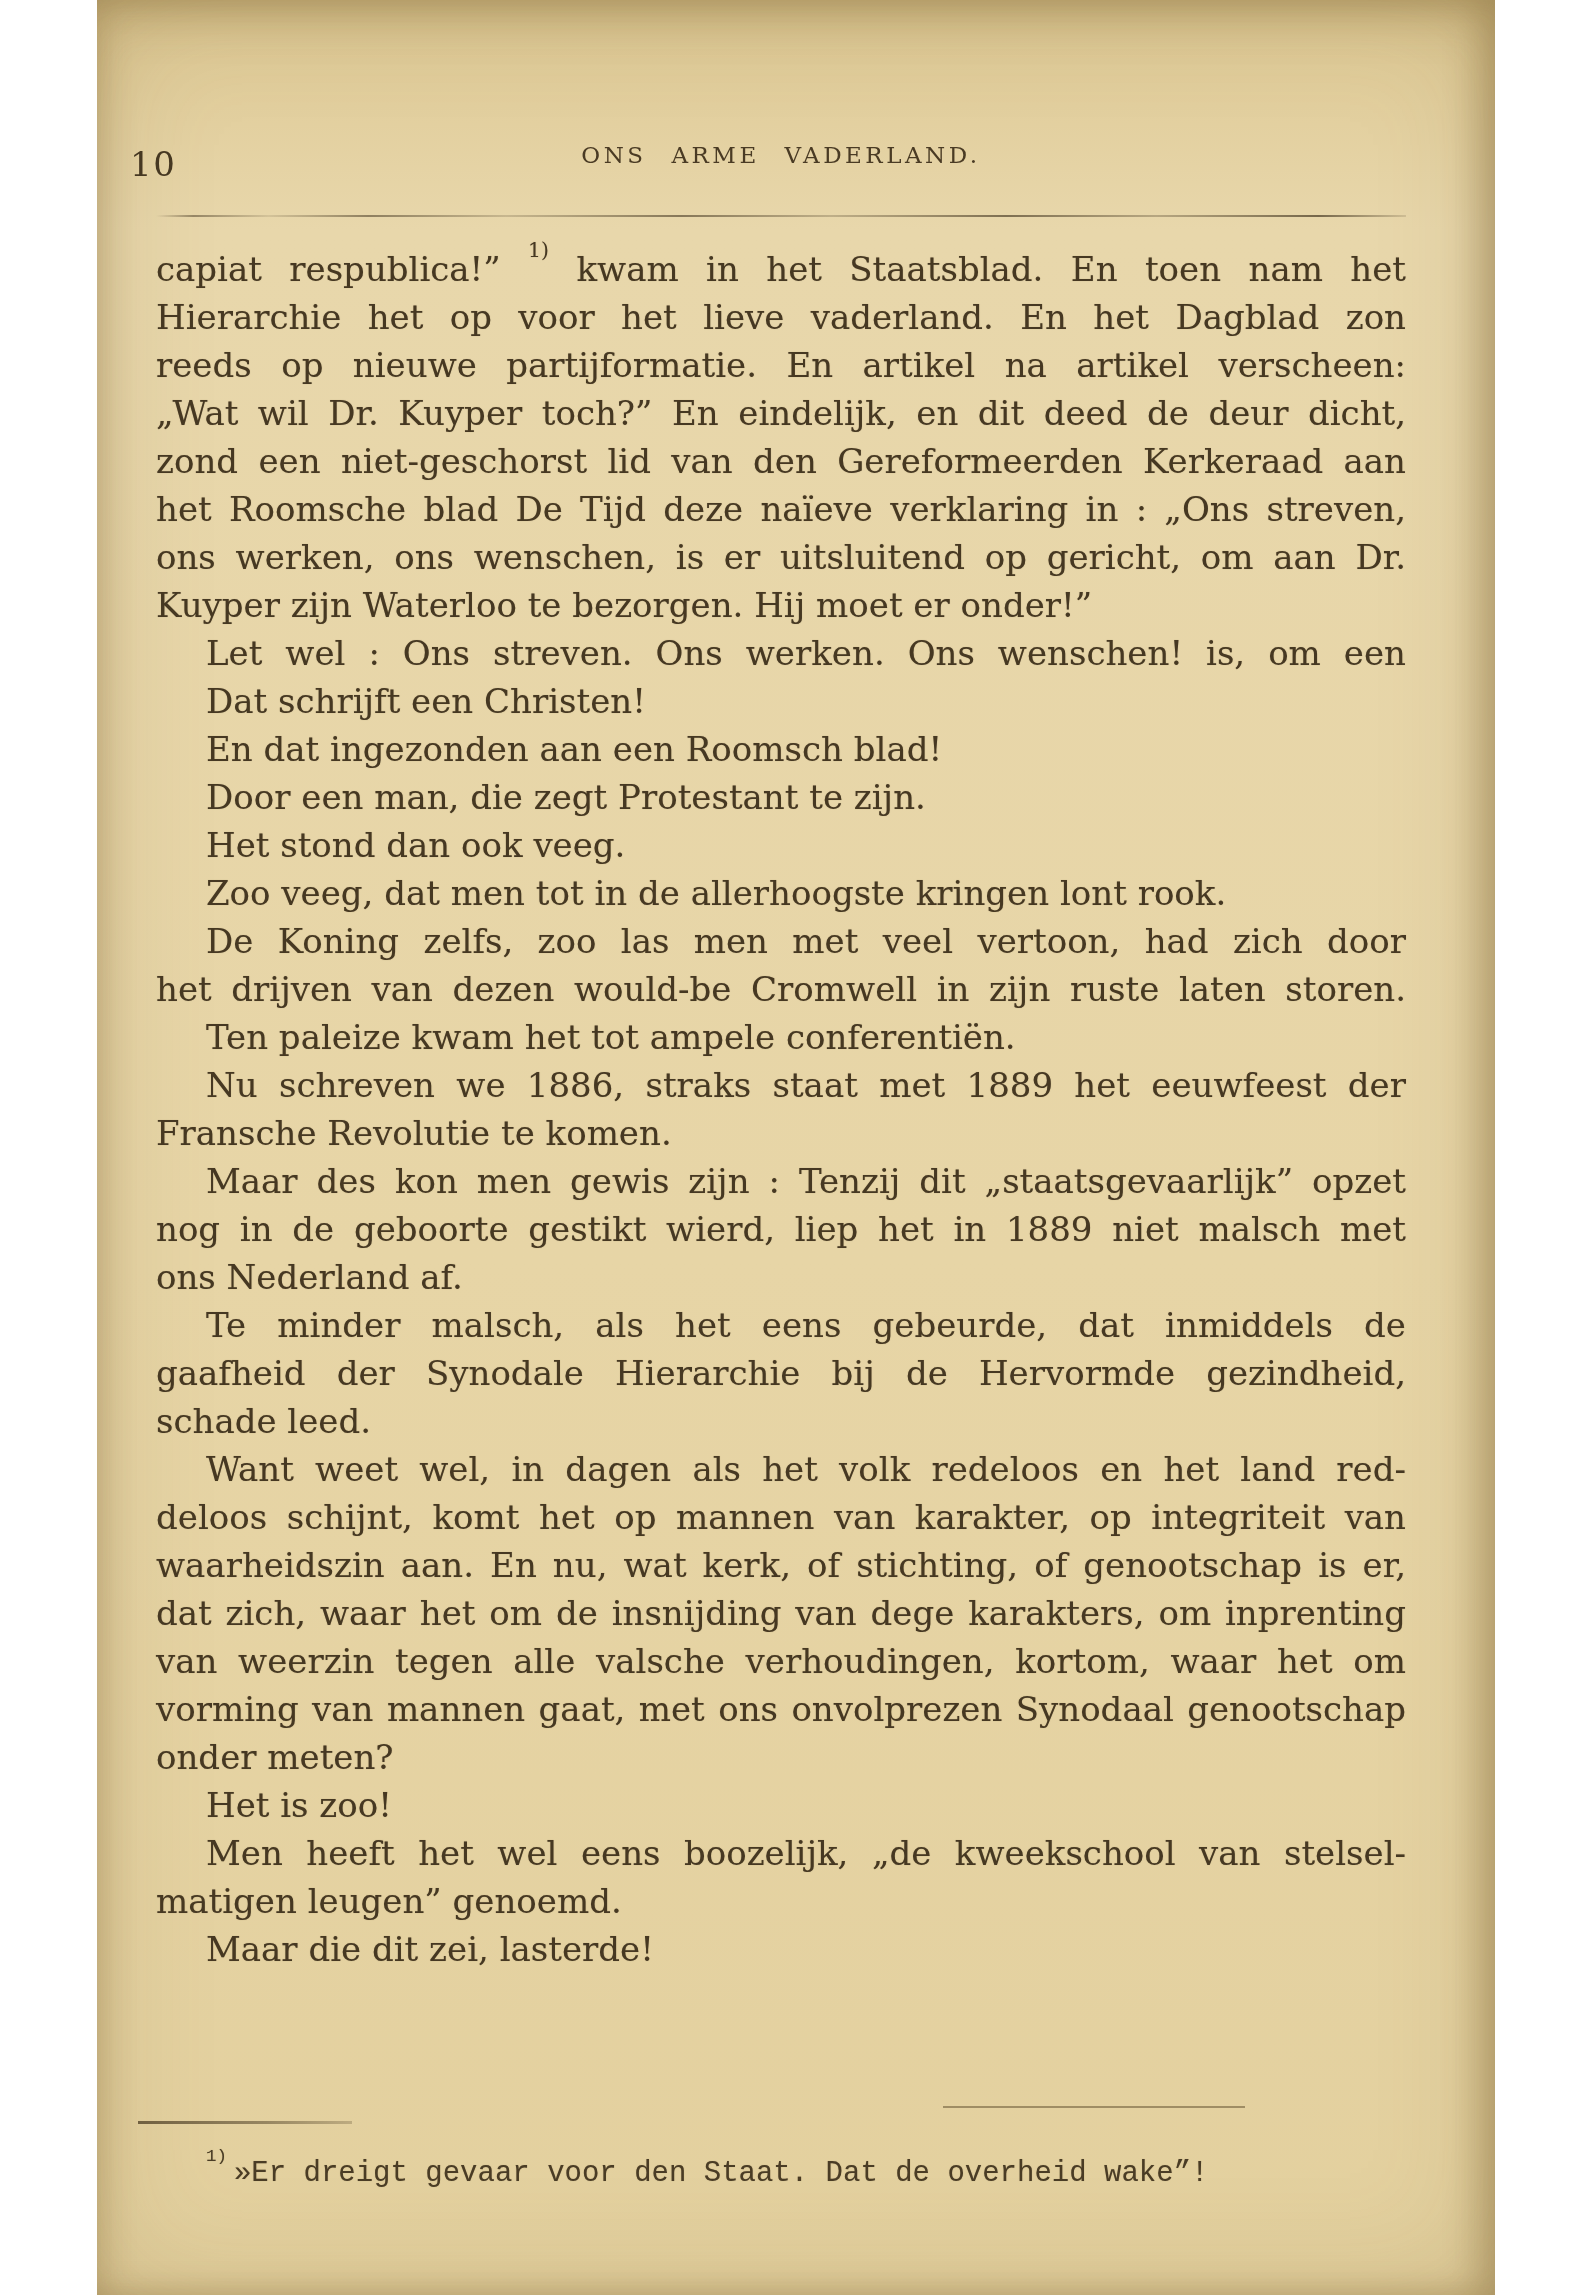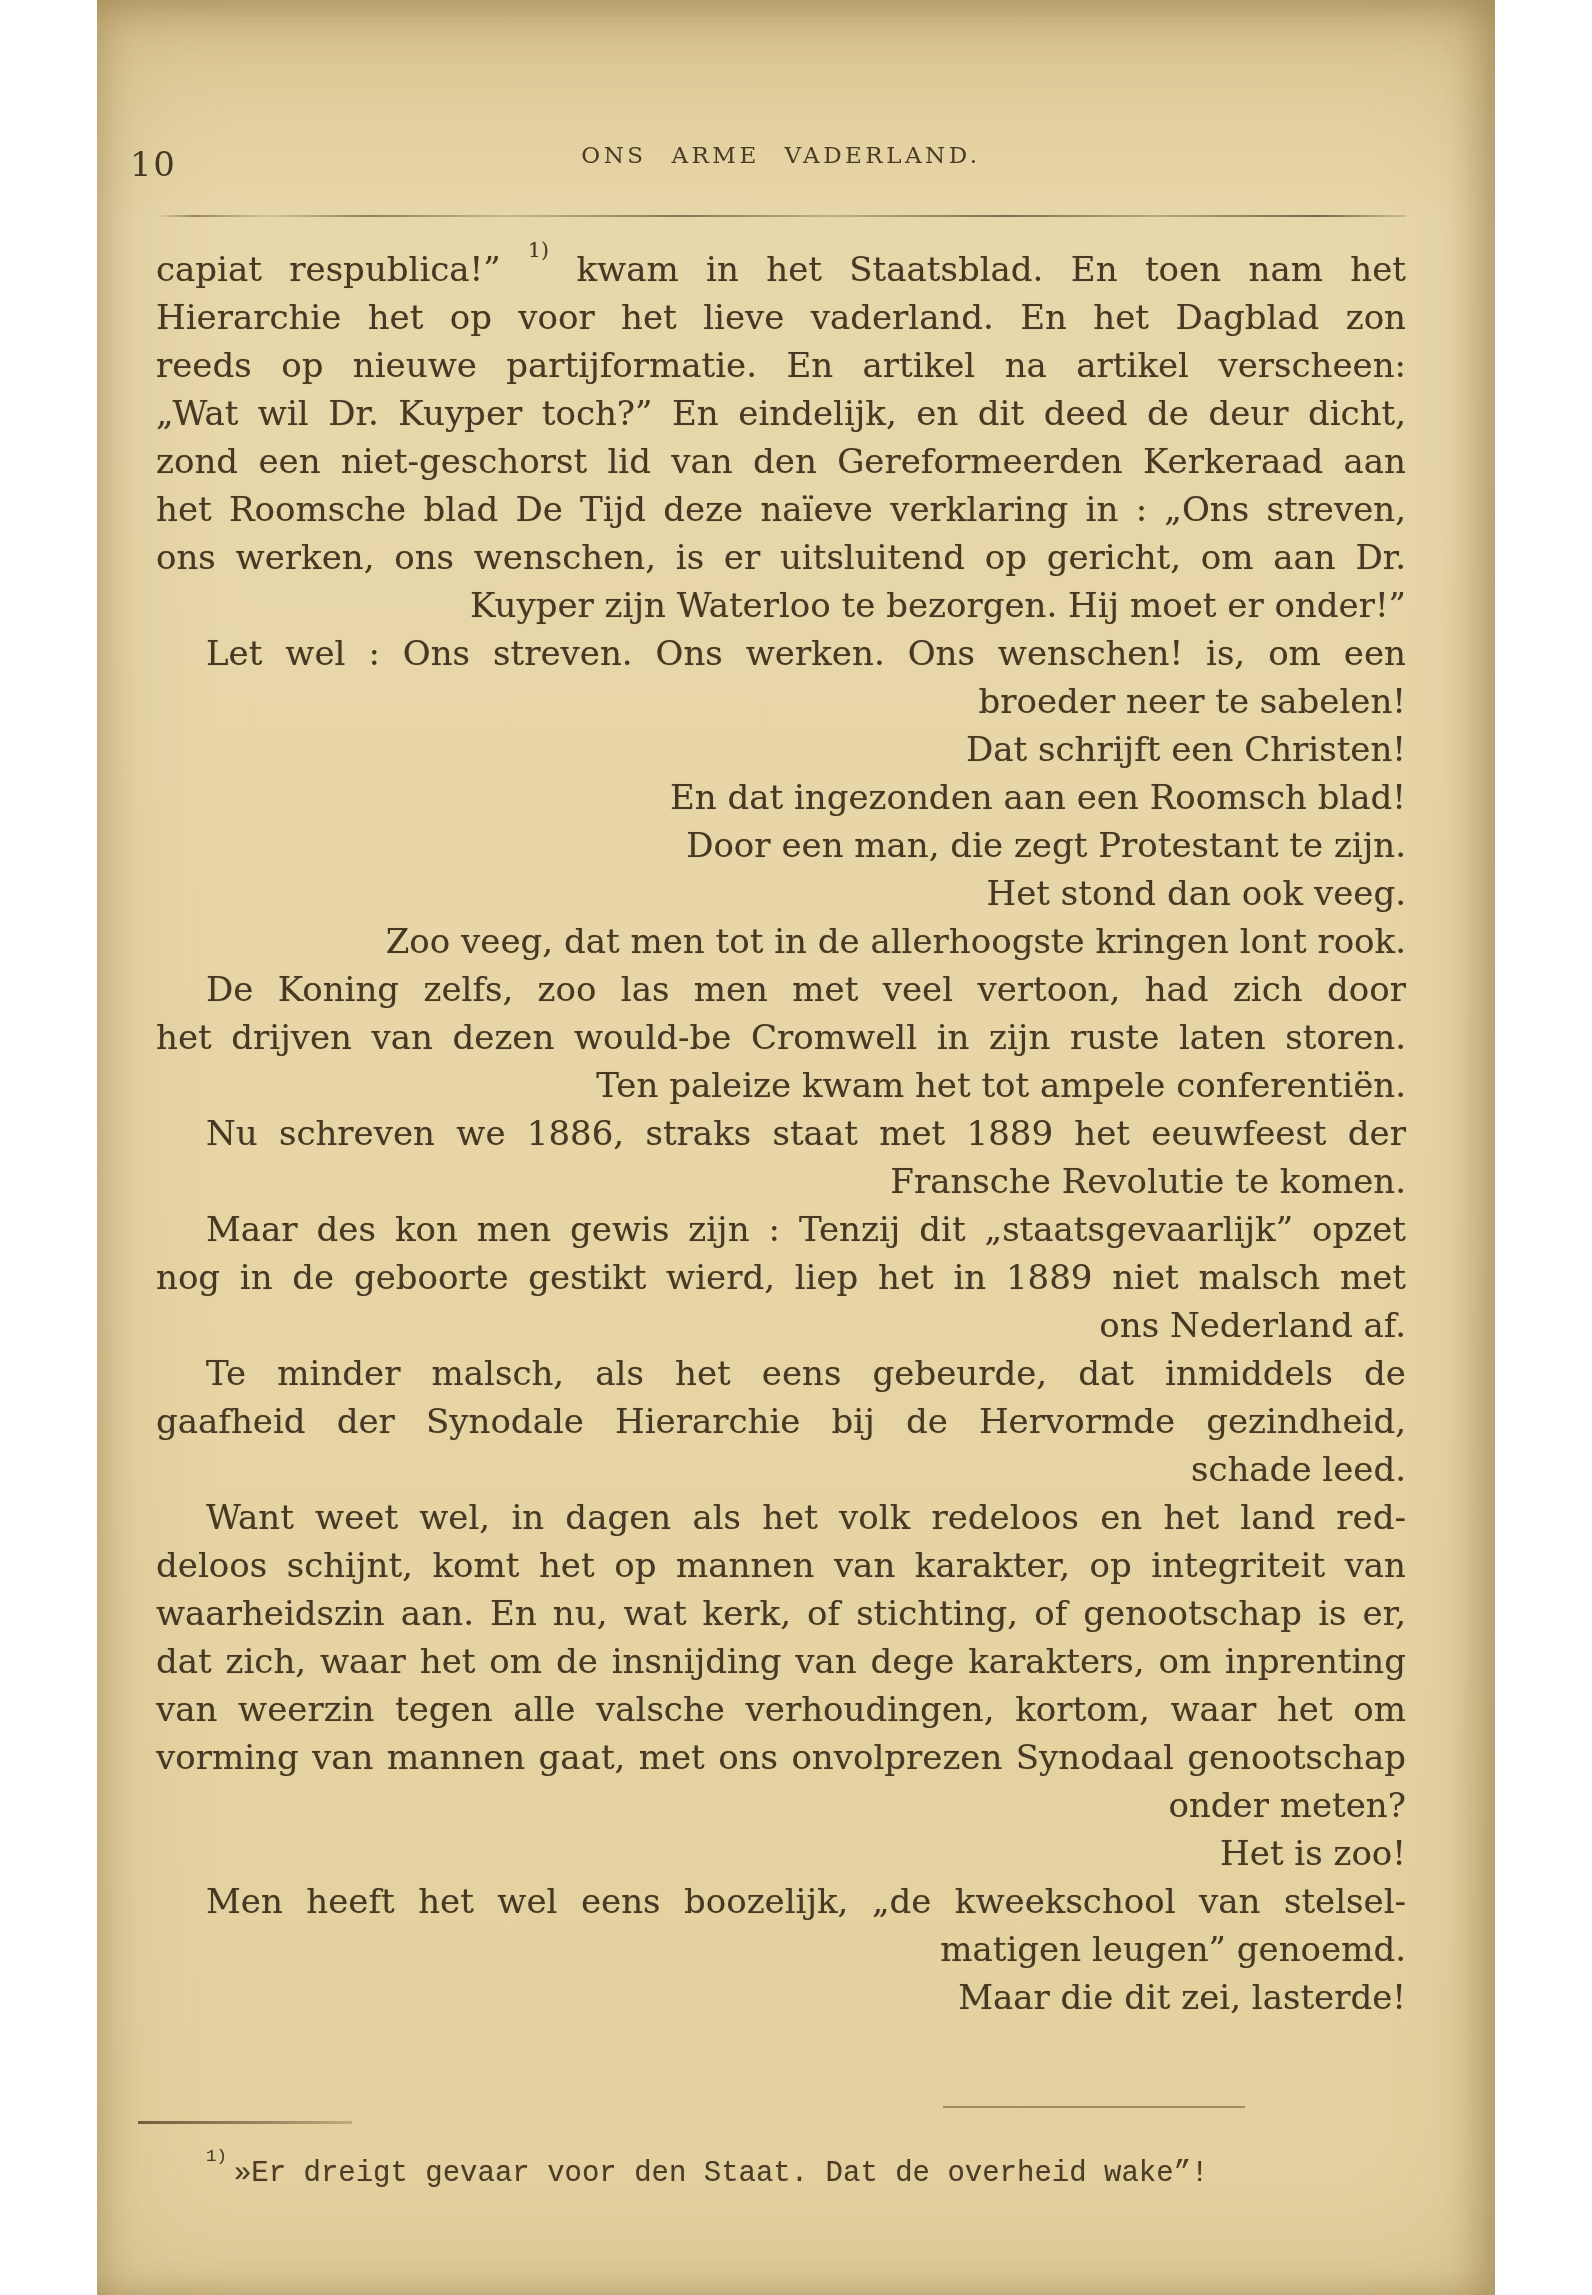--- a/index.html
+++ b/index.html
@@ -46,21 +46,21 @@
       rgba(70,56,34,.7) 93%,rgba(70,56,34,.15) 100%);
   }
   .body{
     margin:28px 89px 0 59px;
     font-size:34px;
     text-shadow:0 0 0.9px rgba(70,55,30,.35);
   }
   .line{
     height:48px;line-height:48px;
     white-space:nowrap;
-    text-align:right;
+    text-align:left;
   }
   .line.just{
     white-space:normal;
     text-align:justify;
     text-align-last:justify;
     text-justify:inter-word;
   }
   .line.ind{padding-left:50px;}
   .line.ind.just{padding-left:0;text-indent:50px;}
   .it{}
@@ -97,21 +97,20 @@
     <div>
         <div class="line just"><span class="it">capiat respublica!”</span><span> </span><sup>1)</sup><span> kwam in het Staatsblad. En toen nam het</span></div>
         <div class="line just"><span class="it">Hierarchie</span><span> het op voor het lieve vaderland. En het </span><span class="it">Dagblad</span><span> zon</span></div>
         <div class="line just"><span>reeds op nieuwe partijformatie. En artikel na artikel verscheen:</span></div>
         <div class="line just"><span class="it">„Wat wil Dr. Kuyper toch?”</span><span> En eindelijk, en dit deed de deur dicht,</span></div>
         <div class="line just"><span>zond een </span><span class="it">niet</span><span>-geschorst lid van den Gereformeerden Kerkeraad aan</span></div>
         <div class="line just"><span>het Roomsche blad </span><span class="it">De Tijd</span><span> deze naïeve verklaring in : „Ons streven,</span></div>
         <div class="line just"><span>ons werken, ons wenschen, is er uitsluitend op gericht, om aan Dr.</span></div>
         <div class="line"><span>Kuyper zijn Waterloo te bezorgen. </span><span class="it">Hij moet er onder!”</span></div>
         <div class="line ind just"><span>Let wel : Ons </span><span class="it">streven</span><span>. Ons </span><span class="it">werken</span><span>. Ons </span><span class="it">wenschen!</span><span> is, om een</span></div>
-        <div class="line"><span>broeder neer te sabelen!</span></div>
         <div class="line ind"><span>Dat schrijft een Christen!</span></div>
         <div class="line ind"><span>En dat ingezonden aan een </span><span class="it">Roomsch</span><span> blad!</span></div>
         <div class="line ind"><span>Door een man, die </span><span class="it">zegt</span><span> Protestant te zijn.</span></div>
         <div class="line ind"><span>Het stond dan ook veeg.</span></div>
         <div class="line ind"><span>Zoo veeg, dat men tot in de </span><span class="it">aller</span><span>hoogste kringen lont rook.</span></div>
         <div class="line ind just"><span>De Koning zelfs, zoo las men met veel vertoon, had zich door</span></div>
         <div class="line just"><span>het drijven van dezen </span><span class="it">would-be</span><span> Cromwell in zijn ruste laten storen.</span></div>
         <div class="line ind"><span>Ten paleize kwam het tot ampele conferentiën.</span></div>
         <div class="line ind just"><span>Nu schreven we 1886, straks staat met 1889 het eeuwfeest der</span></div>
         <div class="line"><span>Fransche Revolutie te komen.</span></div>

